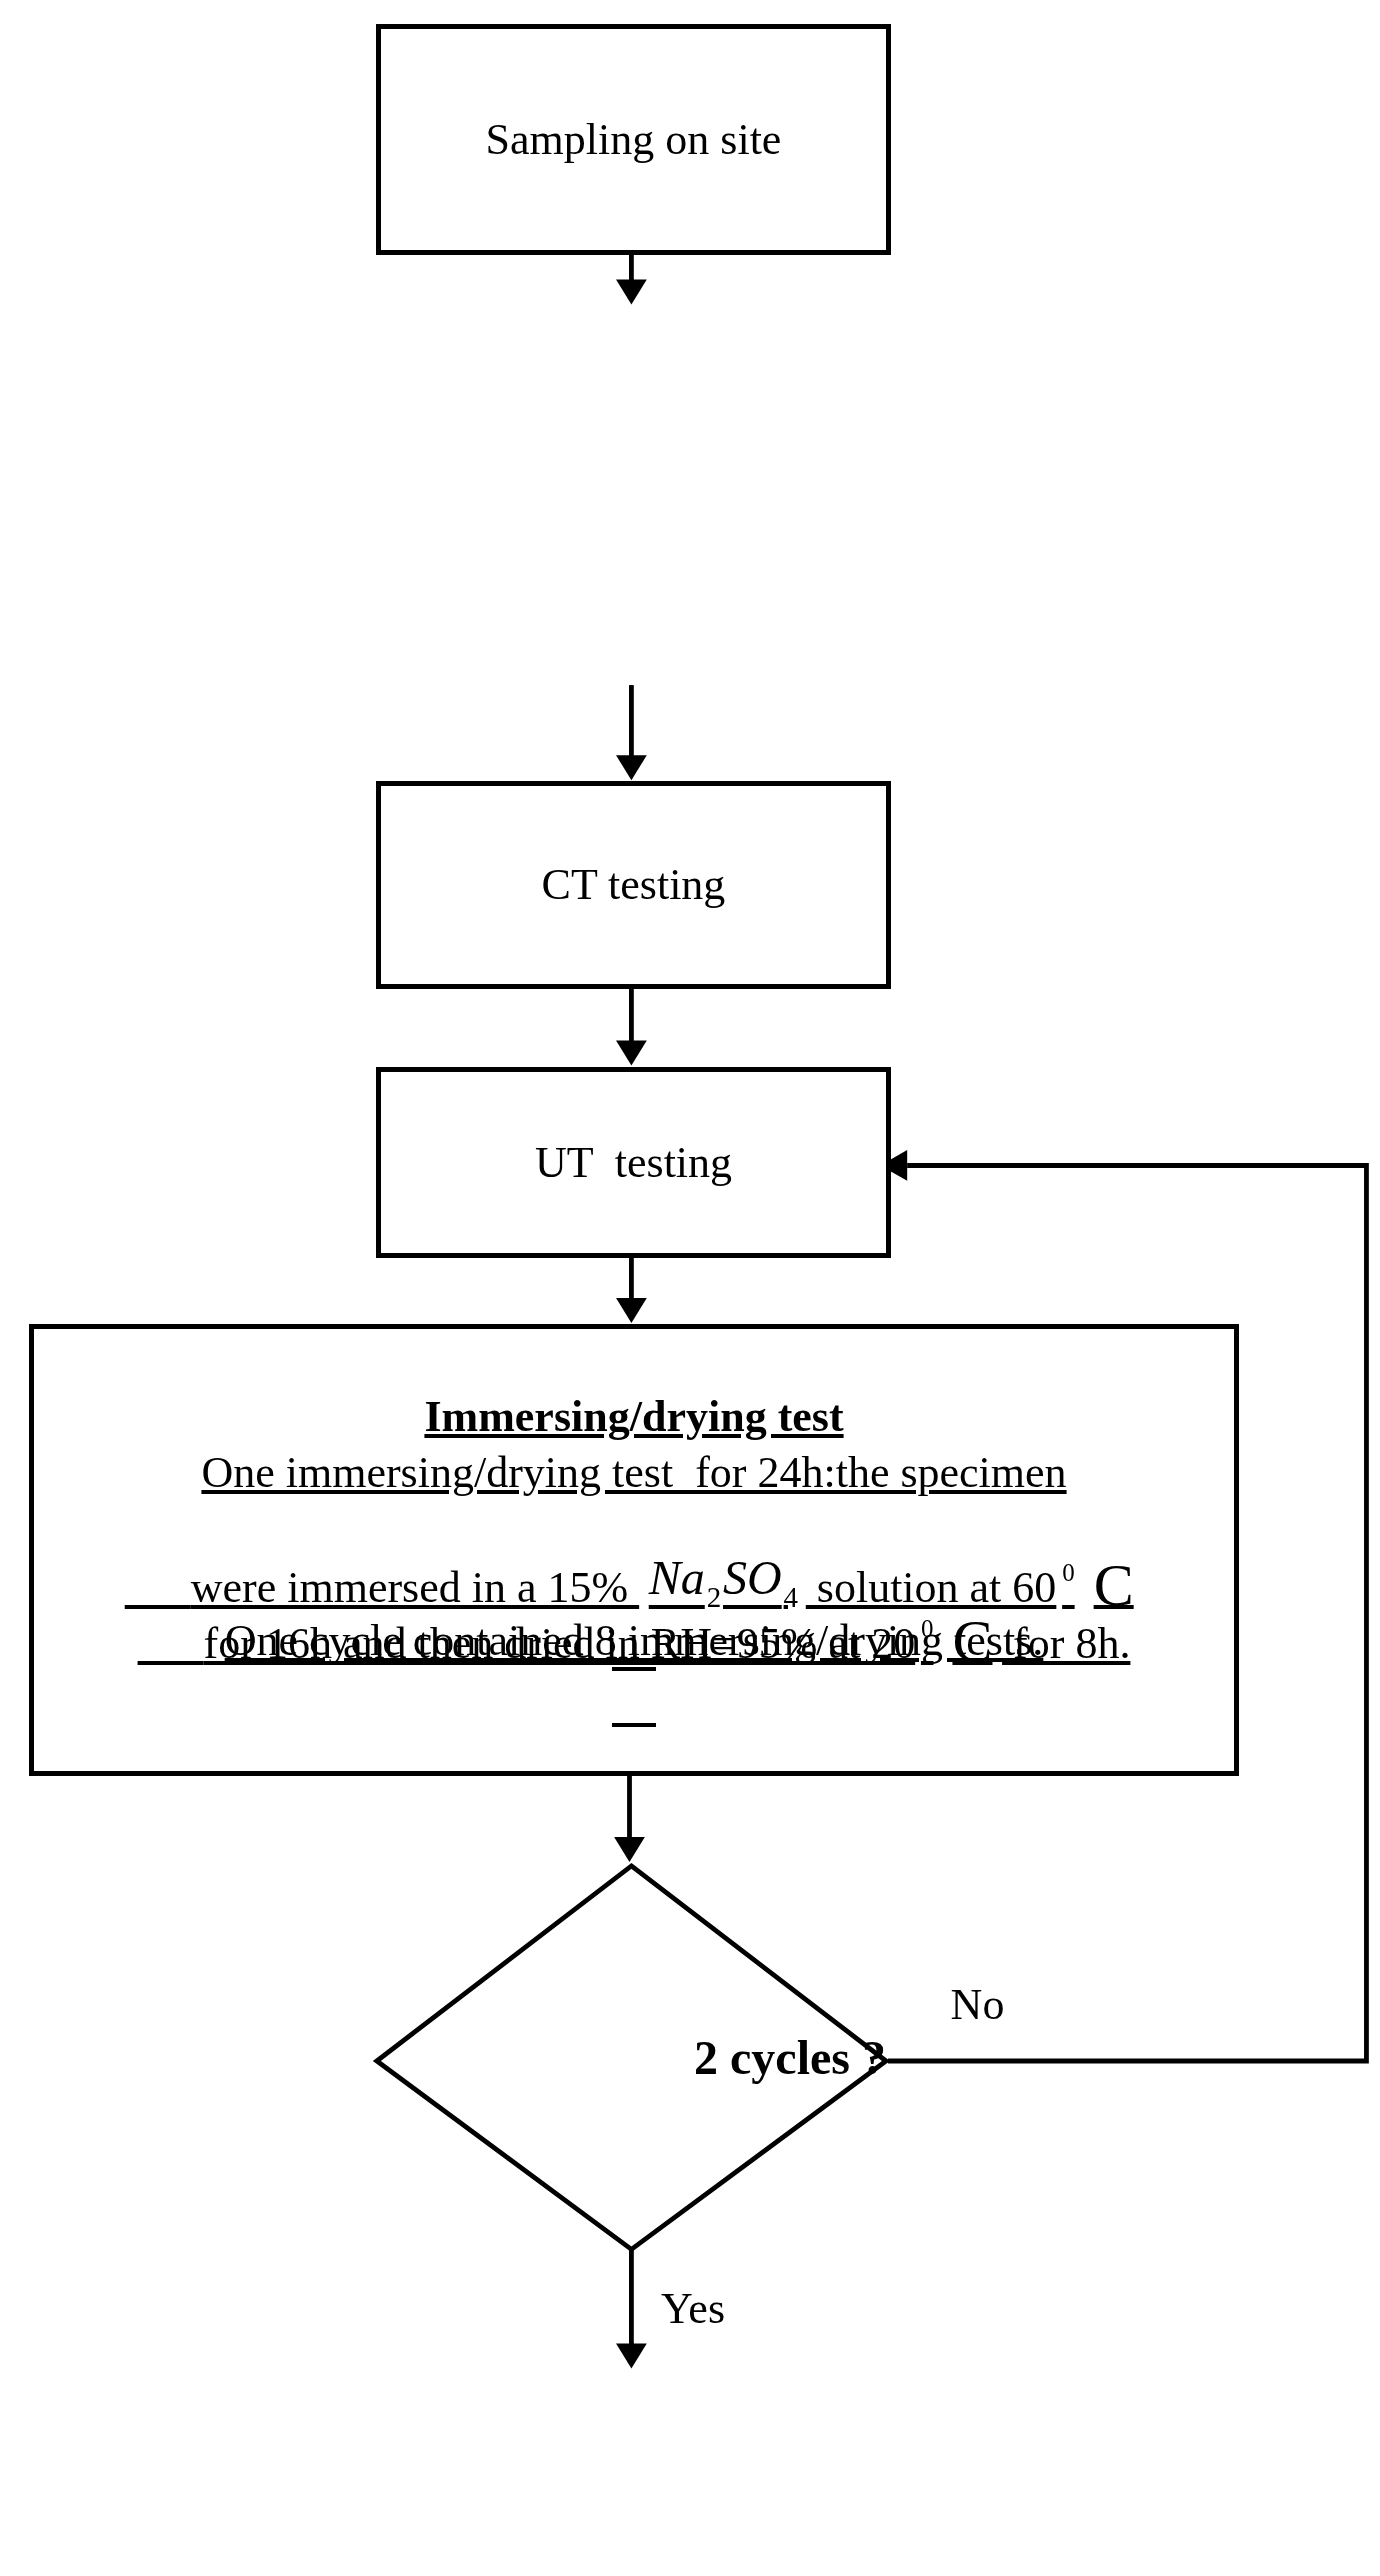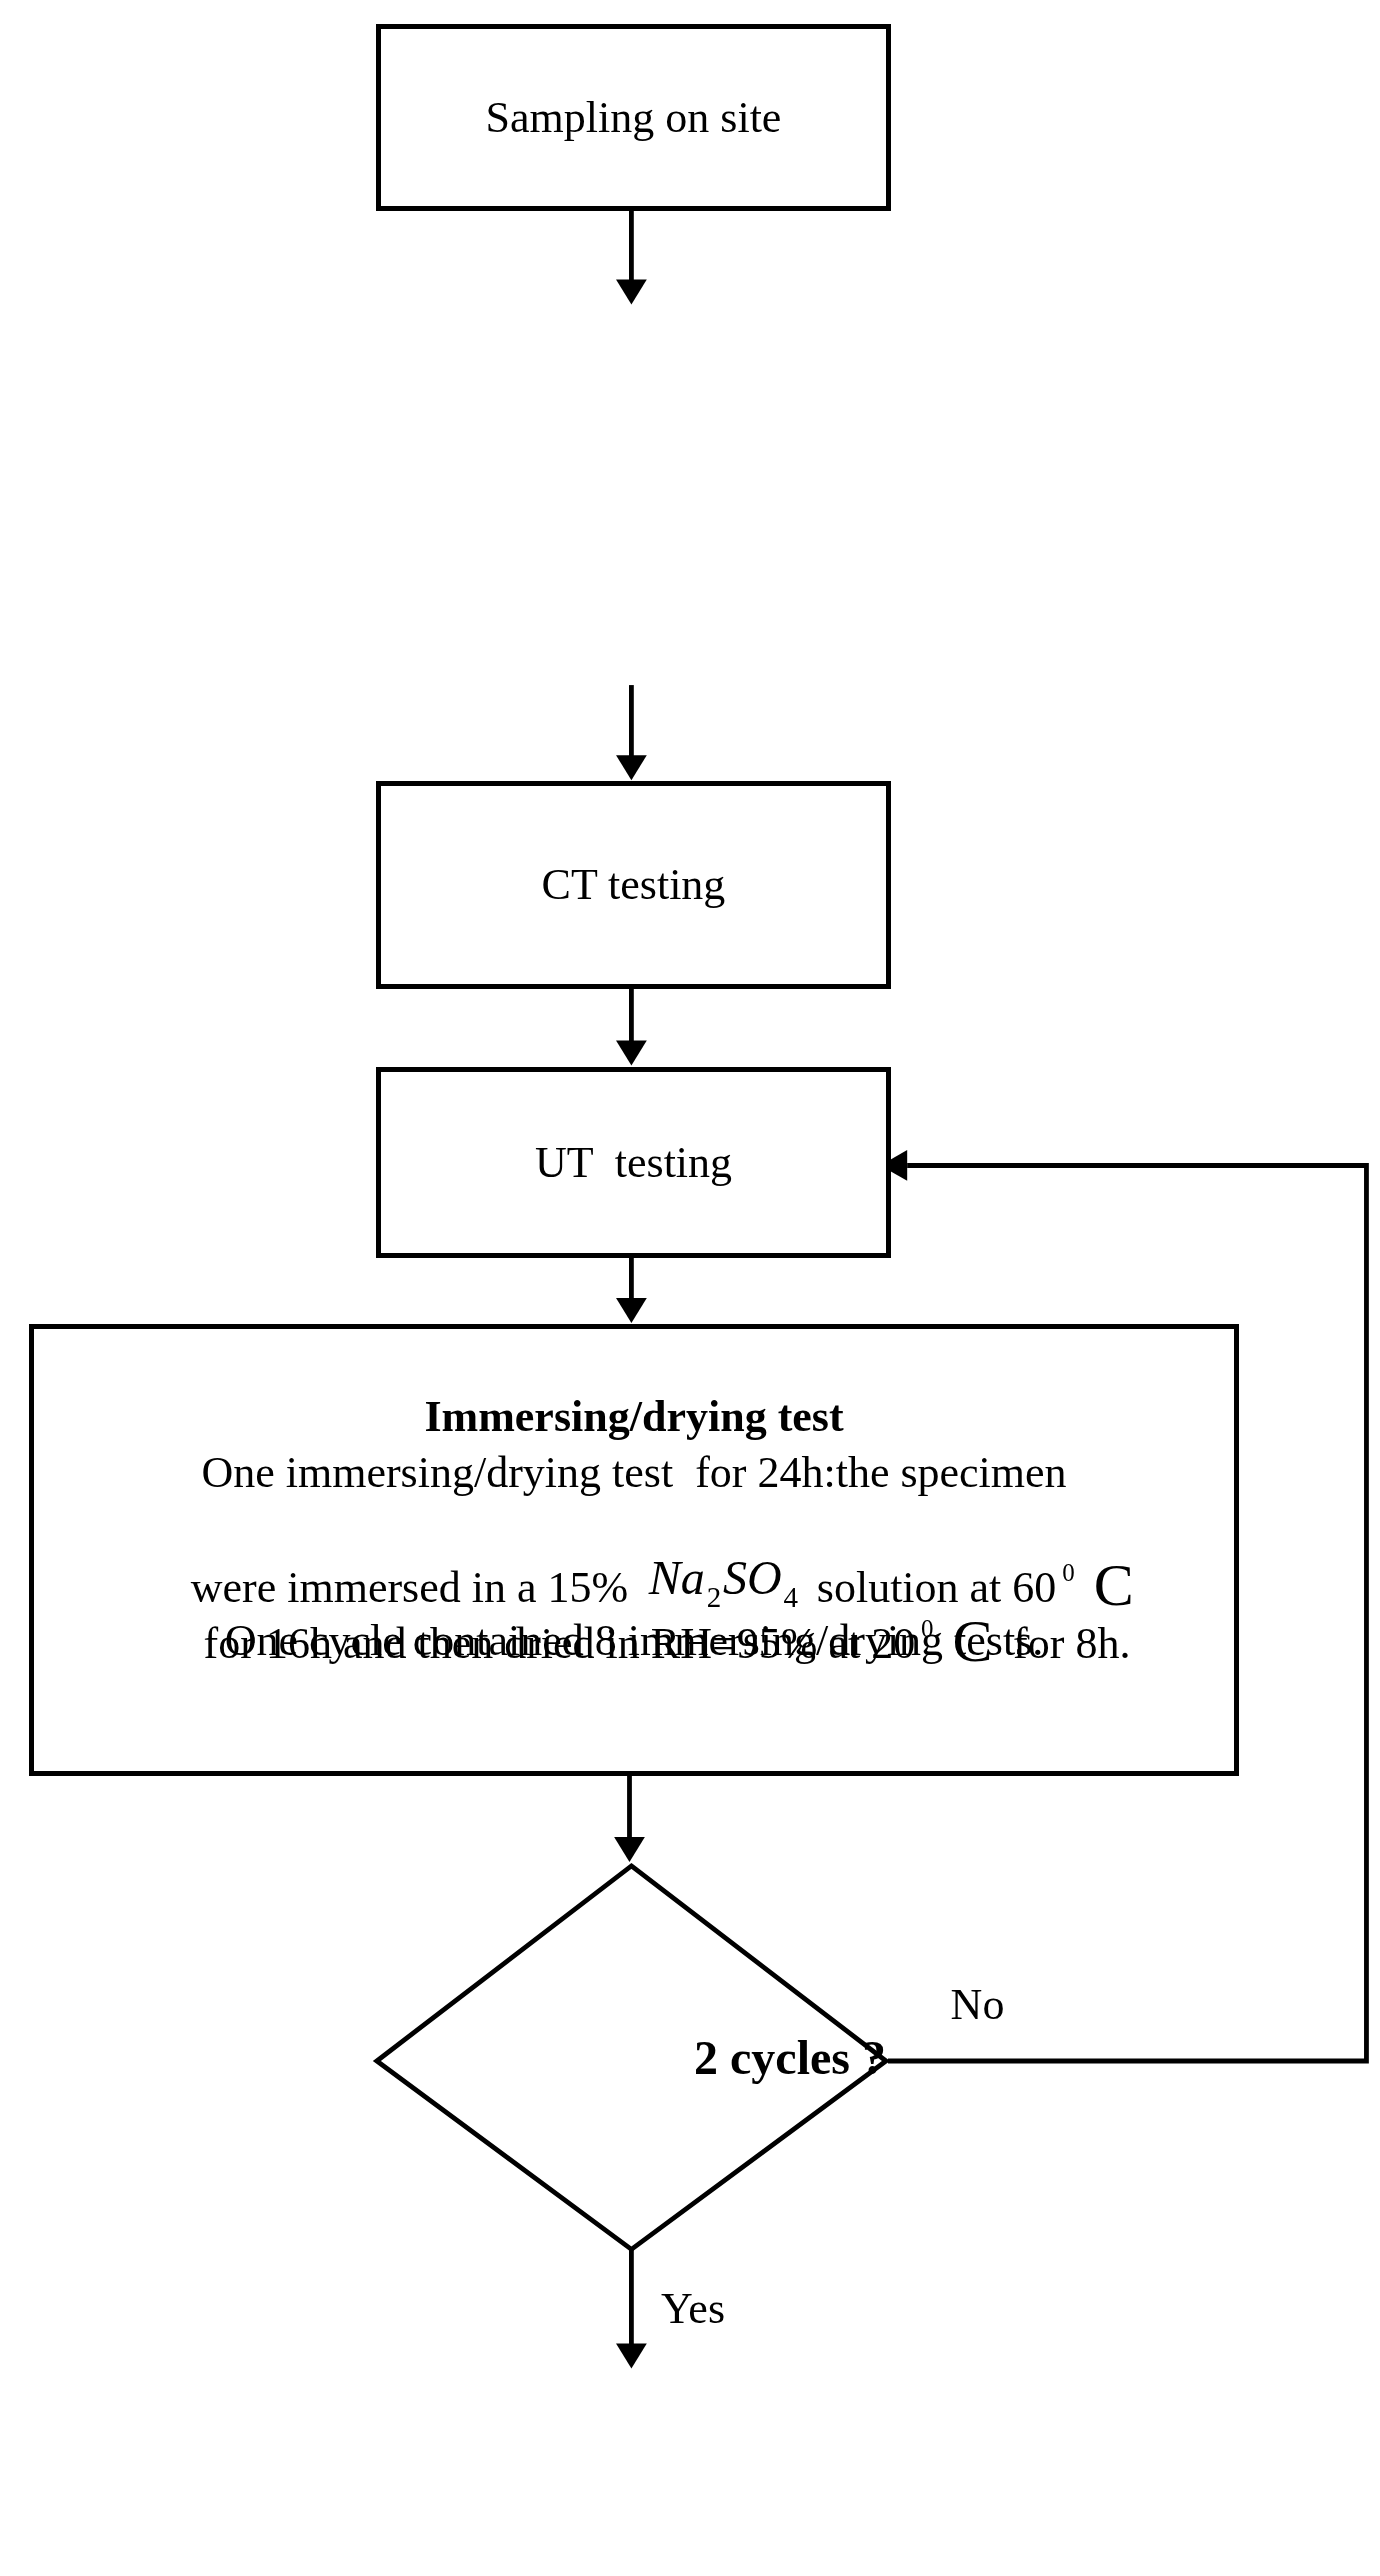--- a/index.html
+++ b/index.html
@@ -19,31 +19,31 @@
     border:5.8px solid #000;
     background:#fff;
     display:flex;
     align-items:center;
     justify-content:center;
     text-align:center;
     font-size:44px;
     line-height:56px;
   }
   .pre{white-space:pre;}
-  .box-sampling{left:376px;top:24px;width:515px;height:187px;}
+  .box-sampling{left:376px;top:24px;width:515px;height:231px;}
   .box-specimen{left:376px;top:306px;width:515px;height:380px;line-height:63px;}
   .box-ct{left:376px;top:781px;width:515px;height:208px;}
   .box-ut{left:376px;top:1067px;width:515px;height:191px;}
   .box-immersing{
     left:29px;top:1324px;width:1210px;height:452px;
     display:block;
     padding-top:60px;
     text-align:center;
   }
-  .bb-line{height:56px;line-height:56px;white-space:pre;}
+  .bb-line{height:56px;line-height:56px;white-space:pre;text-decoration:underline;}
   .bb-title{font-weight:bold;}
   .chem{
     font-style:italic;
     font-size:48px;
     position:relative;
     top:-8.6px;
     margin:0 5.8px 0 9.6px;
   }
   .chem .sb{
     font-style:normal;

